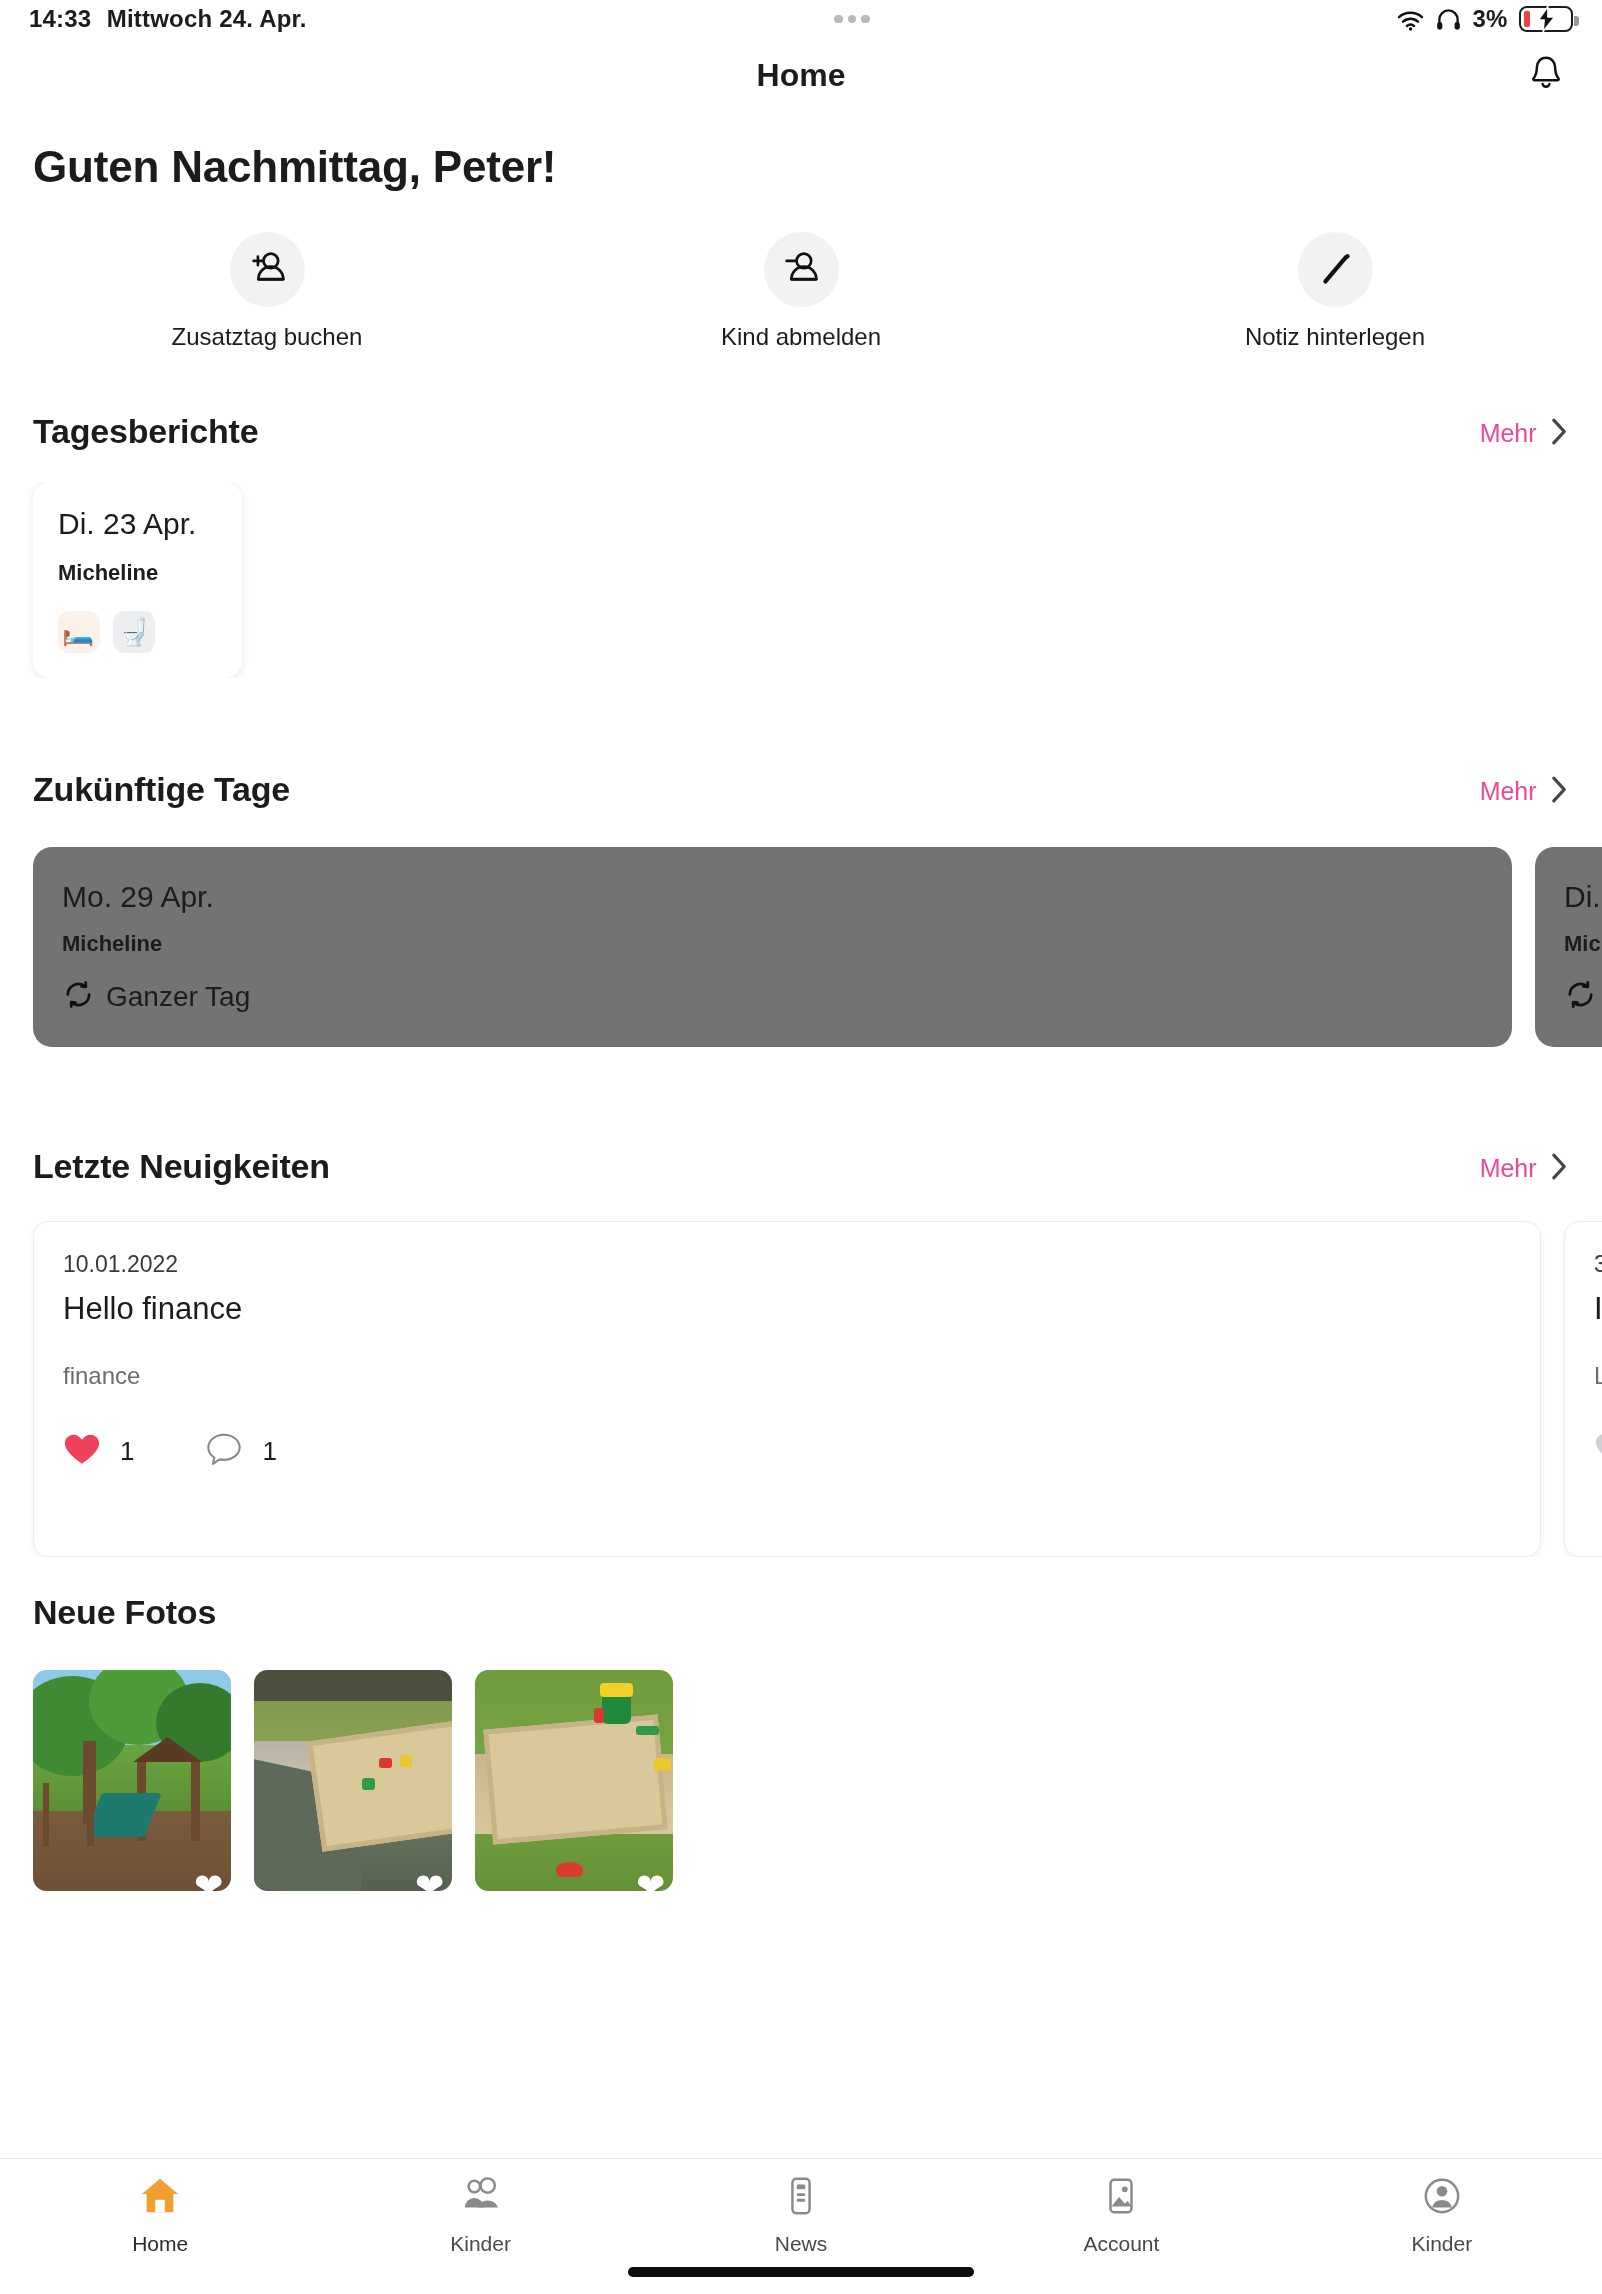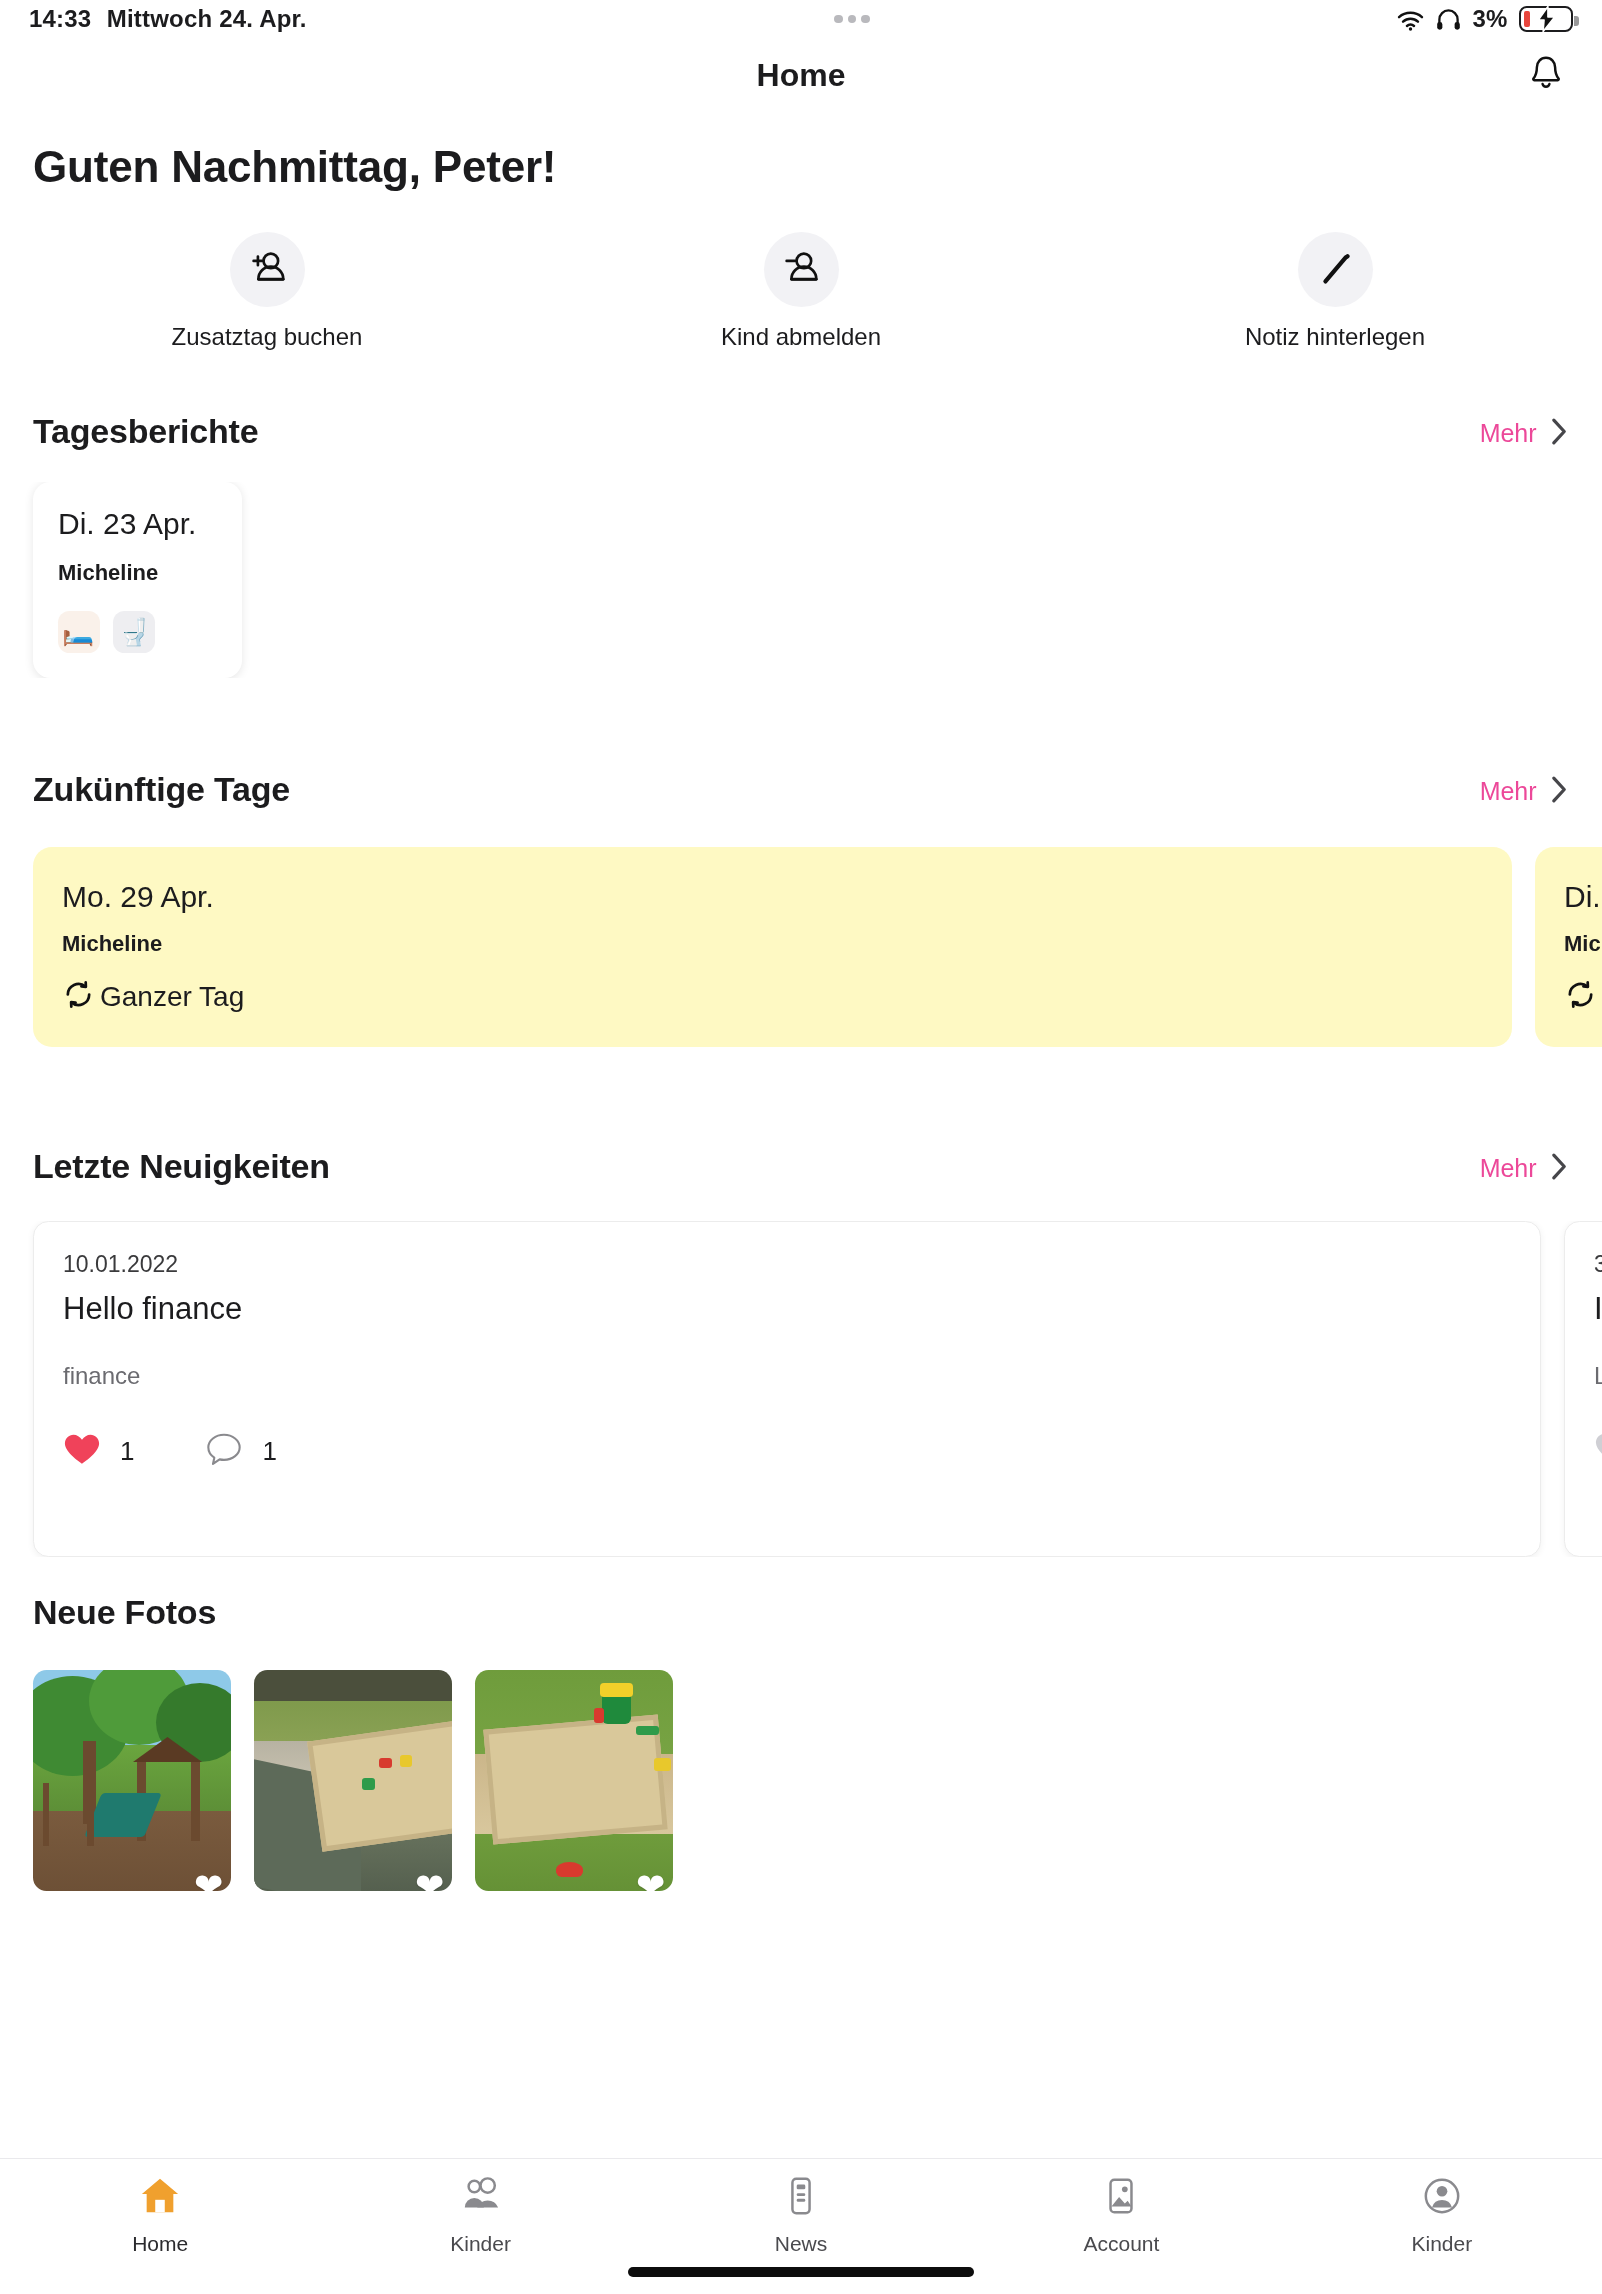--- a/index.html
+++ b/index.html
@@ -84,26 +84,26 @@
   .emoji-row { display:flex; gap:13.4px; margin-top:25px; }
   .emoji-chip {
     width:42px; height:42px; border-radius:11.5px;
     display:flex; align-items:center; justify-content:center; font-size:26px;
   }
   .emoji-chip.warm { background:#faf1ea; }
   .emoji-chip.cool { background:#eeeef1; }
 
   
   .day-card {
-    background:#fef9c3; border-radius:19px; padding:33px 29px;
+    background:#737373; border-radius:19px; padding:33px 29px;
     flex:0 0 auto; height:200px;
   }
   .dc-date { font-size:30px; font-weight:500; }
   .dc-name { font-size:22px; font-weight:600; margin-top:17.3px; }
-  .dc-row { display:flex; align-items:center; gap:5px; margin-top:21px; }
+  .dc-row { display:flex; align-items:center; gap:11px; margin-top:21px; }
   .dc-text { font-size:28px; }
 
   
   .news-card {
     background:#fff; border-radius:15.4px; border:1px solid #ececec;
     box-shadow:0 1.9px 7.7px rgba(0,0,0,.055);
     padding:29px 29px 33px 29px; flex:0 0 auto; height:336px;
   }
   .nc-date { font-size:23px; color:#3a3a3c; }
   .nc-title { font-size:31px; font-weight:500; margin-top:13.4px; }

